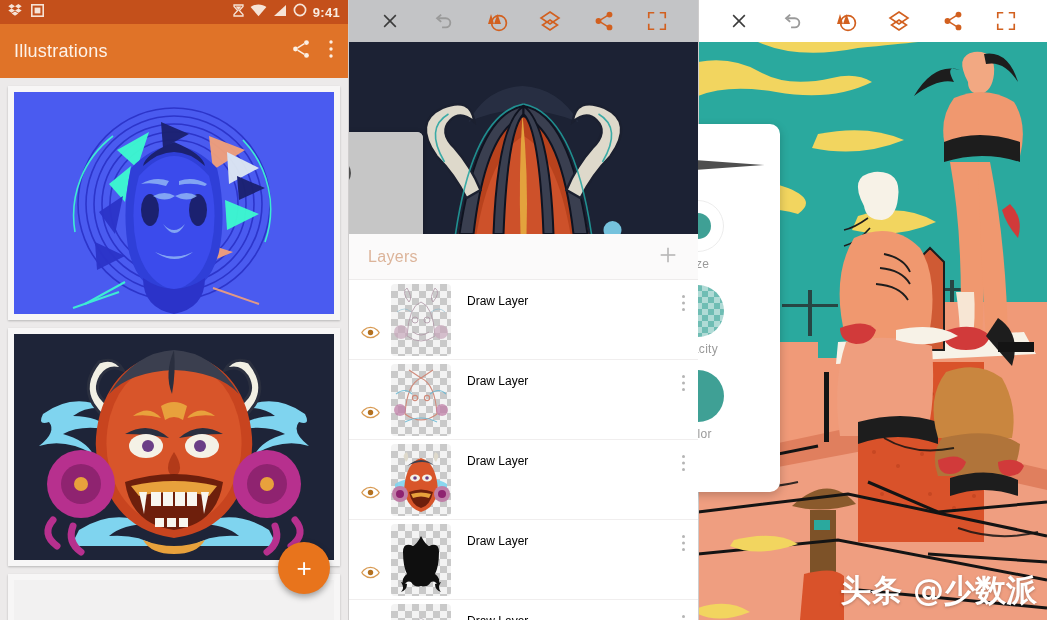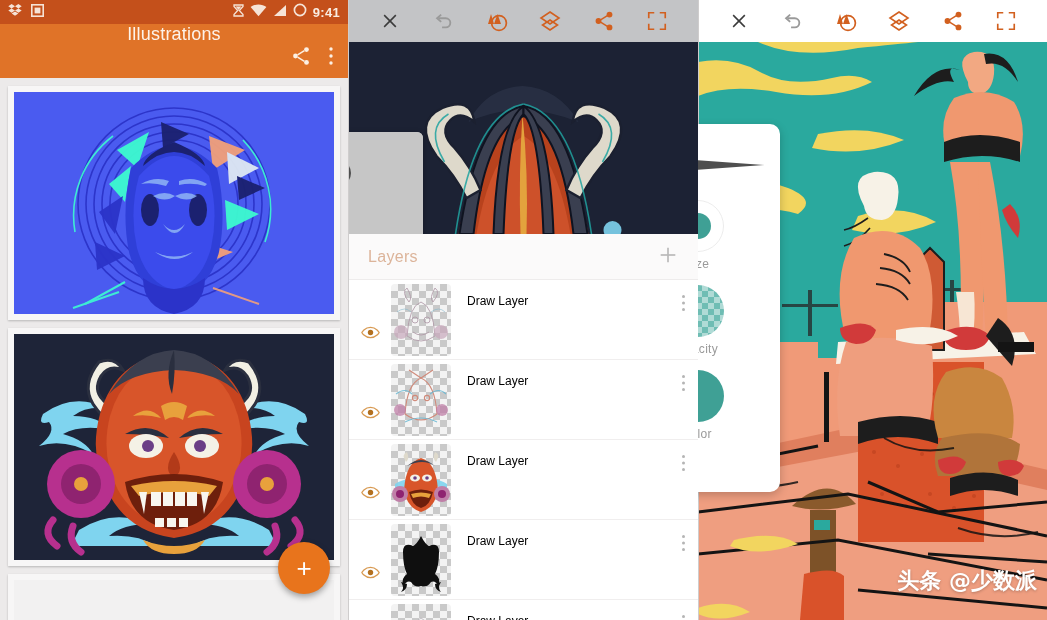--- a/index.html
+++ b/index.html
@@ -26,21 +26,20 @@
   }
   .sb-left { display: flex; align-items: center; gap: 9px; }
   .sb-right { margin-left: auto; display: flex; align-items: center; gap: 6px; }
   .sb-time { font-size: 13px; font-weight: bold; letter-spacing: .3px; color: #f9ece2; }
   .sb-ico { display: block; }
 
   .appbar {
     height: 54px; background: #e07328;
     display: flex; align-items: center;
     padding: 0 14px;
-    flex-direction: column;
   }
   .appbar-title { font-size: 18px; color: #fdf3ea; letter-spacing: .2px; }
   .appbar-actions { margin-left: auto; display: flex; align-items: center; gap: 16px; }
 
   .gallery-scroll { position: absolute; top: 78px; left: 0; right: 0; bottom: 0; }
   .art-card {
     margin: 8px; background: #f7f6f6;
     padding: 6px;
     box-shadow: 0 1px 2px rgba(0,0,0,.22);
   }
@@ -143,22 +142,22 @@
   .circ-opacity {
     width: 52px; height: 52px; border-radius: 50%;
     background-image:
       linear-gradient(45deg, rgba(255,255,255,.45) 25%, transparent 25%, transparent 75%, rgba(255,255,255,.45) 75%),
       linear-gradient(45deg, rgba(255,255,255,.45) 25%, transparent 25%, transparent 75%, rgba(255,255,255,.45) 75%);
     background-size: 12px 12px; background-position: 0 0, 6px 6px;
   }
   .circ-color { width: 52px; height: 52px; border-radius: 50%; }
 
   .watermark {
-    position: absolute; right: 10px; bottom: 24px;
-    font-size: 22px; color: #ffffff; font-weight: bold;
+    position: absolute; right: 10px; bottom: 8px;
+    font-size: 31px; color: #ffffff; font-weight: bold;
     font-family: "DejaVu Sans", sans-serif;
     text-shadow: 0 1px 3px rgba(0,0,0,.25);
     z-index: 40; white-space: nowrap;
   }
   .pseam { position: absolute; top: 0; bottom: 0; width: 1px; background: #cfcdcd; }
 </style>
 </head>
 <body>
 
 <div class="screenshot">

